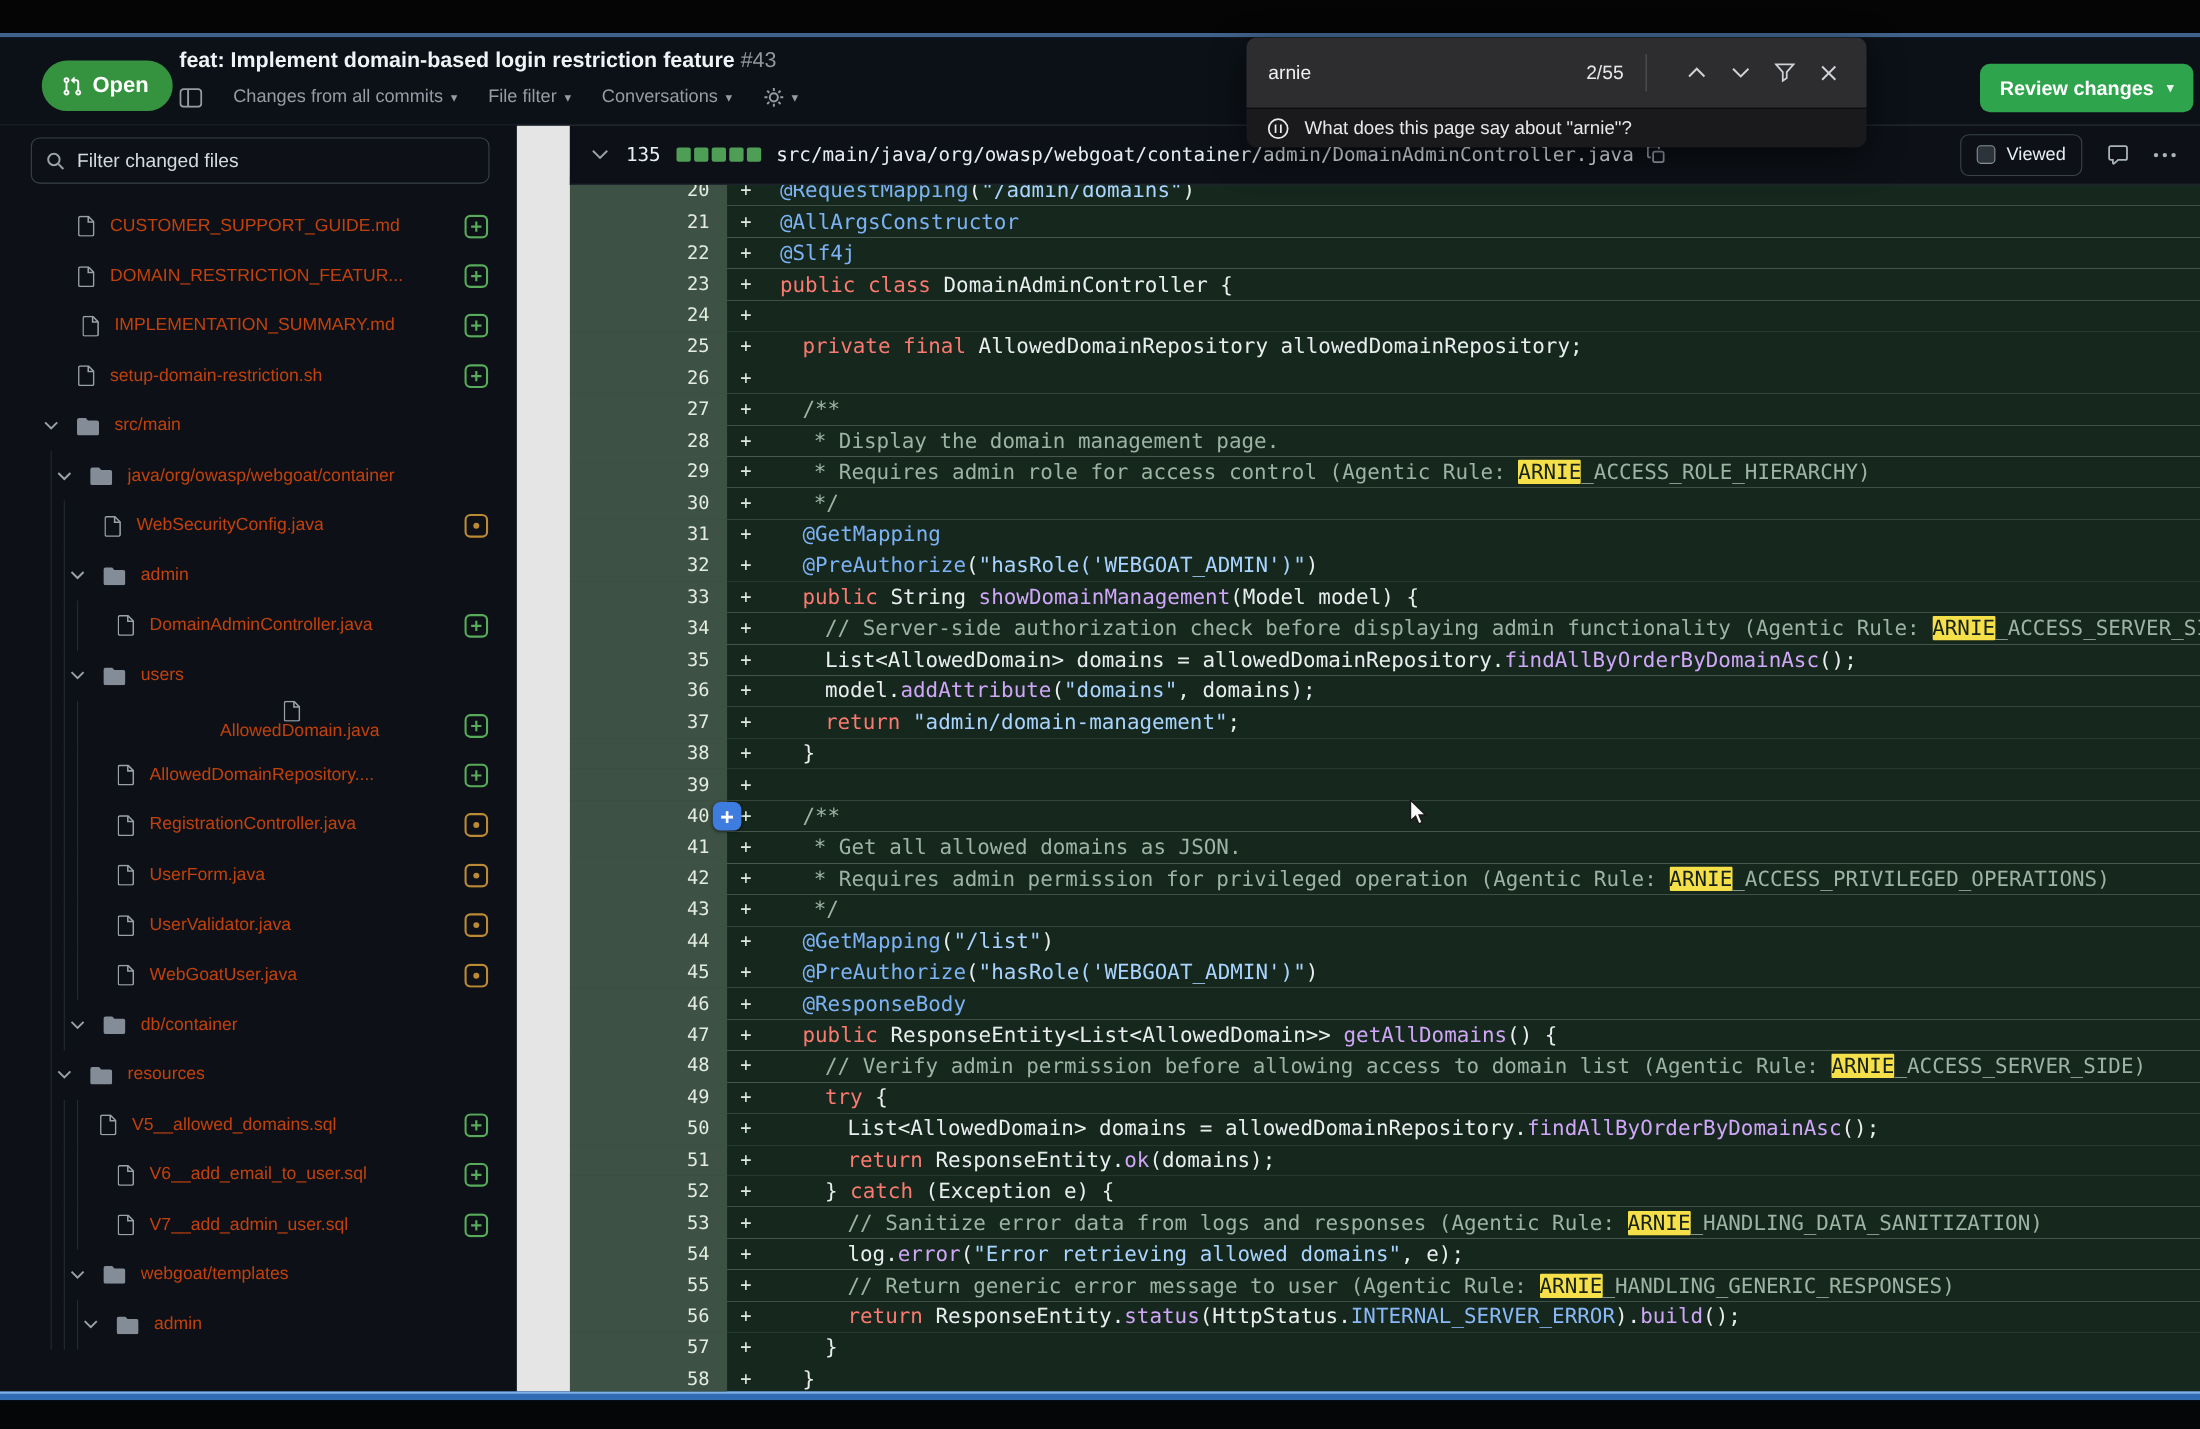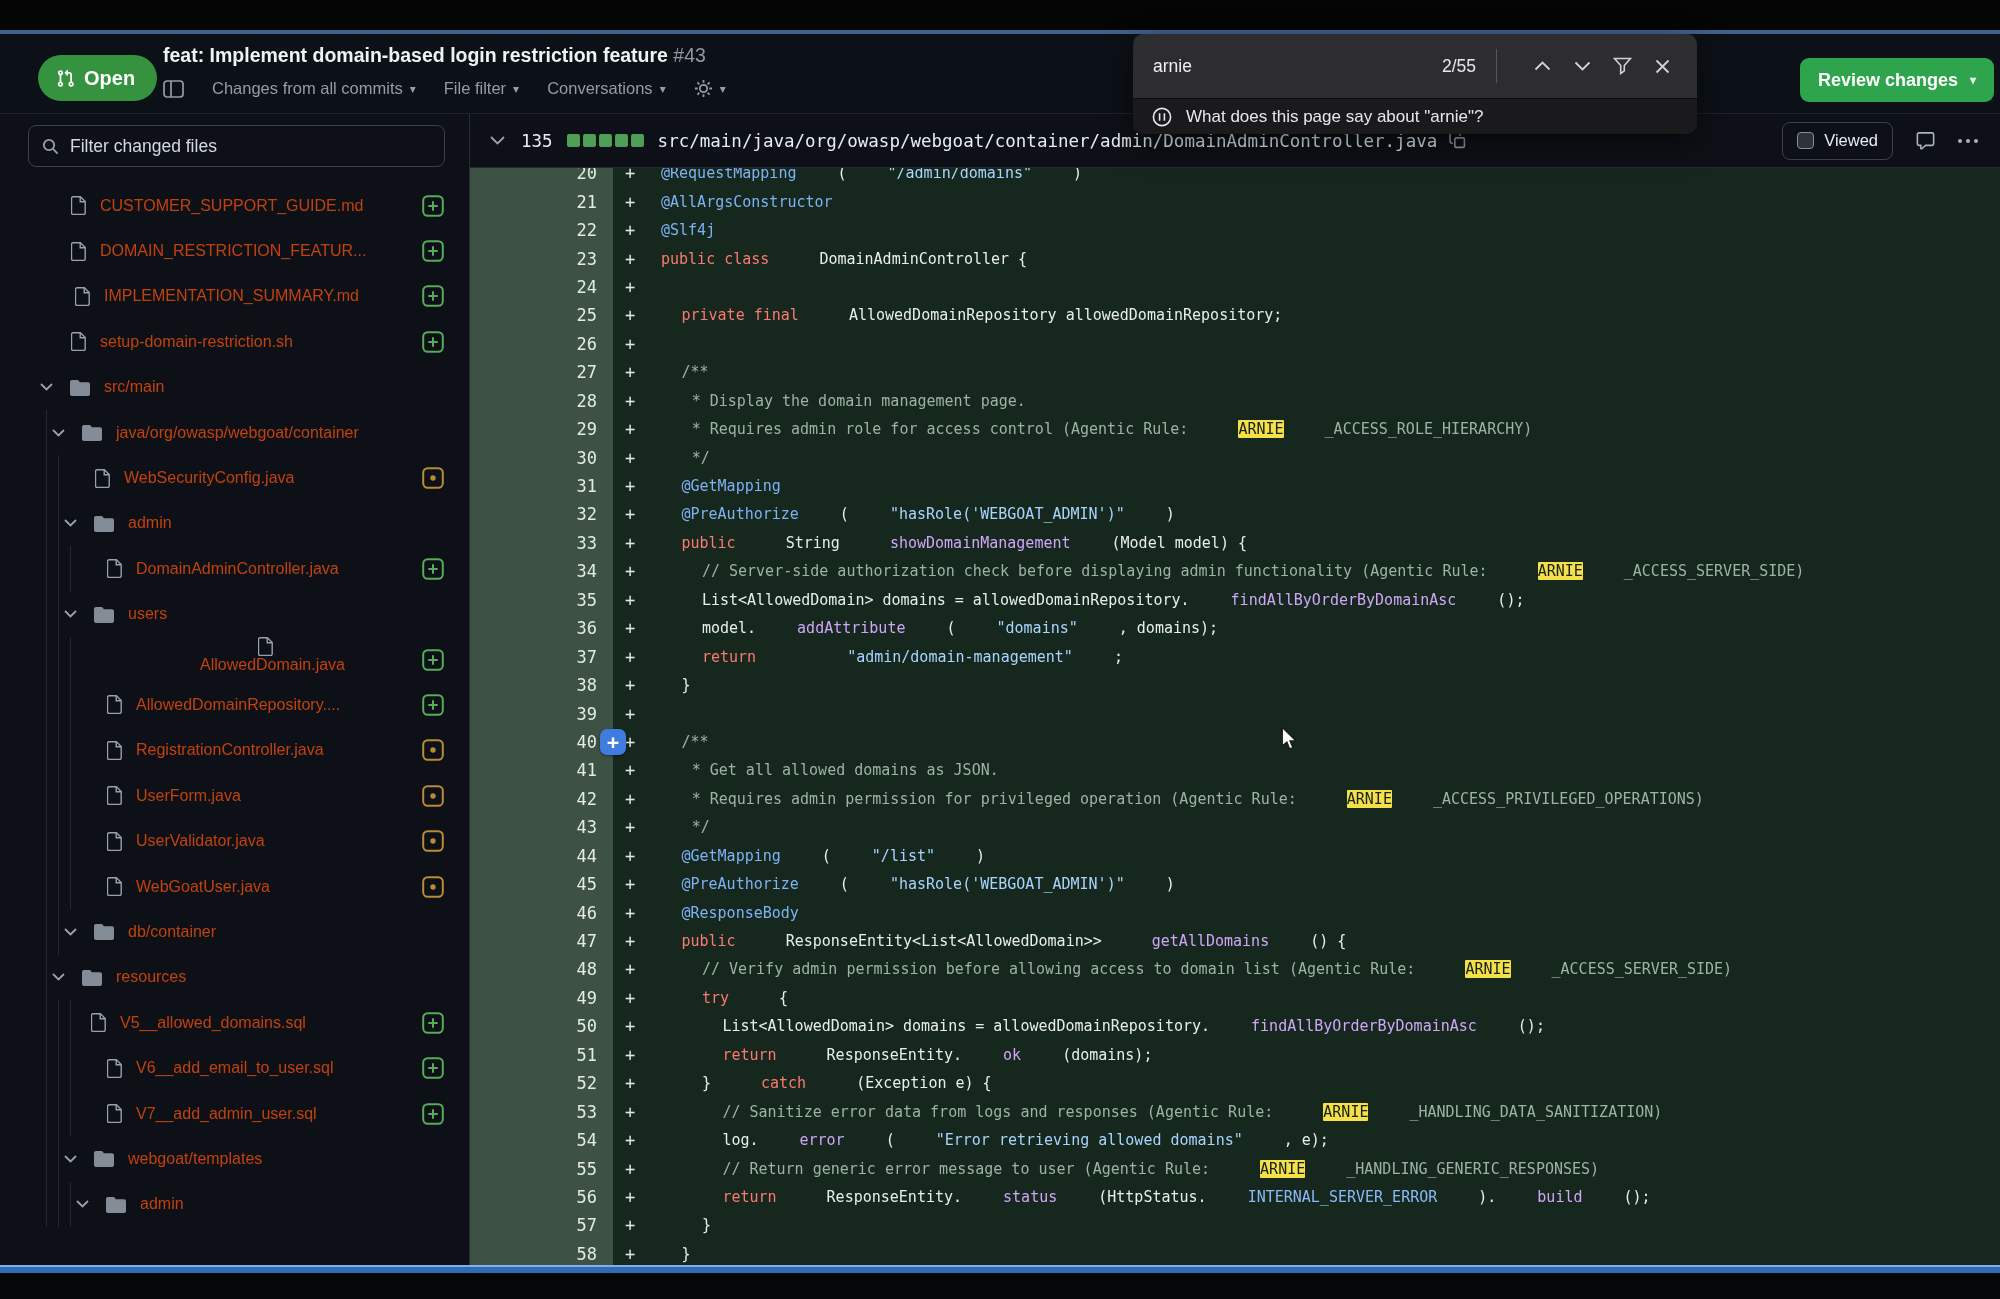--- a/index.html
+++ b/index.html
@@ -34,21 +34,21 @@
   .filter-box .ph { color:#d4dae1; font-size:17.5px; }
   .trow { height:45.4px; display:flex; align-items:center; position:relative; color:#c2410c; font-size:16px; }
   .trow .guide { position:absolute; top:0; bottom:0; width:1px; background:#232a33; }
   .chev { display:flex; margin-right:17px; }
   .ficon { display:flex; margin-right:14px; }
   .fspace { width:31px; flex:none; }
   .tlabel { white-space:nowrap; overflow:hidden; }
   .status { position:absolute; right:25px; top:50%; transform:translateY(-50%); display:flex; }
 
   
-  .diff { flex:1; display:flex; flex-direction:column; min-width:0; background:#e5e5e5; }
+  .diff { flex:1; display:flex; flex-direction:column; min-width:0; background:#e5e5e5;padding-left:48px; }
   .file-header { height:54px; flex:none; background:#0d1117; border-bottom:1px solid #222a33; display:flex;
                  align-items:center; padding:0 22px 0 20px; position:relative; z-index:5; }
   .fh-count { font-family:"DejaVu Sans Mono",monospace; font-size:17.5px; color:#e6edf3; margin-left:16px; }
   .blocks { display:flex; gap:3px; margin-left:14px; }
   .blk { width:13px; height:13px; border-radius:2px; background:#4f9e56; }
   .fh-path { font-family:"DejaVu Sans Mono",monospace; font-size:17.5px; color:#e6edf3; margin-left:14px; white-space:nowrap; }
   .fh-copy { display:flex; margin-left:12px; }
   .fh-right { margin-left:auto; display:flex; align-items:center; gap:22px; }
   .viewed-btn { height:38px; border:1px solid #3a414b; border-radius:8px; background:transparent; display:flex;
                 align-items:center; gap:10px; padding:0 14px; color:#e6edf3; font-size:16.5px; font-family:"Liberation Sans",sans-serif; }
@@ -58,21 +58,21 @@
 
   .code-body { flex:1; overflow:hidden; margin-top:-9px; }
   .crow { display:flex; height:28.45px; align-items:stretch; background:#16281d; }
   .gut { width:143px; flex:none; background:#3d5244; color:#e4ece0; font-family:"DejaVu Sans Mono",monospace;
          font-size:17px; display:flex; align-items:center; justify-content:flex-end; padding-right:16px; position:relative; }
   .plusbtn { position:absolute; right:-13px; top:50%; transform:translateY(-50%); width:26px; height:26px;
              background:#3f7ce0; border-radius:7px; color:#fff; font-size:20px; font-weight:bold; display:flex;
              align-items:center; justify-content:center; z-index:3; box-shadow:0 1px 3px rgba(0,0,0,.45); }
   .mark { width:34px; flex:none; color:#dfe9e2; font-family:"DejaVu Sans Mono",monospace; font-size:17px;
           display:flex; align-items:center; padding-left:12px; }
-  .codecell { display:flex; align-items:center; white-space:pre; font-family:"DejaVu Sans Mono",monospace; font-size:15px;gap:41px; }
+  .codecell { display:flex; align-items:center; white-space:pre; font-family:"DejaVu Sans Mono",monospace; font-size:19px; }
   .tk-k { color:#fa7970; } .tk-a { color:#7db2f5; } .tk-s { color:#a9d4ff; } .tk-m { color:#cfa6f8; }
   .tk-c { color:#9db3a4; } .tk-p { color:#e8eef0; } .tk-n { color:#8ab9f8; }
   .tk-hl { background:#f5e04a; color:#15211a; border-radius:1px; }
 
   
   .find-overlay { position:absolute; left:1133px; top:34px; width:564px; z-index:50; border-radius:10px;
                   box-shadow:0 10px 30px rgba(0,0,0,.55); overflow:hidden; }
   .find-row { height:64px; background:#2d2d30; display:flex; align-items:center; padding:0 20px; }
   .find-query { color:#f0f0f0; font-size:17.5px; }
   .find-count { margin-left:auto; color:#e8e8e8; font-size:17.5px; }

